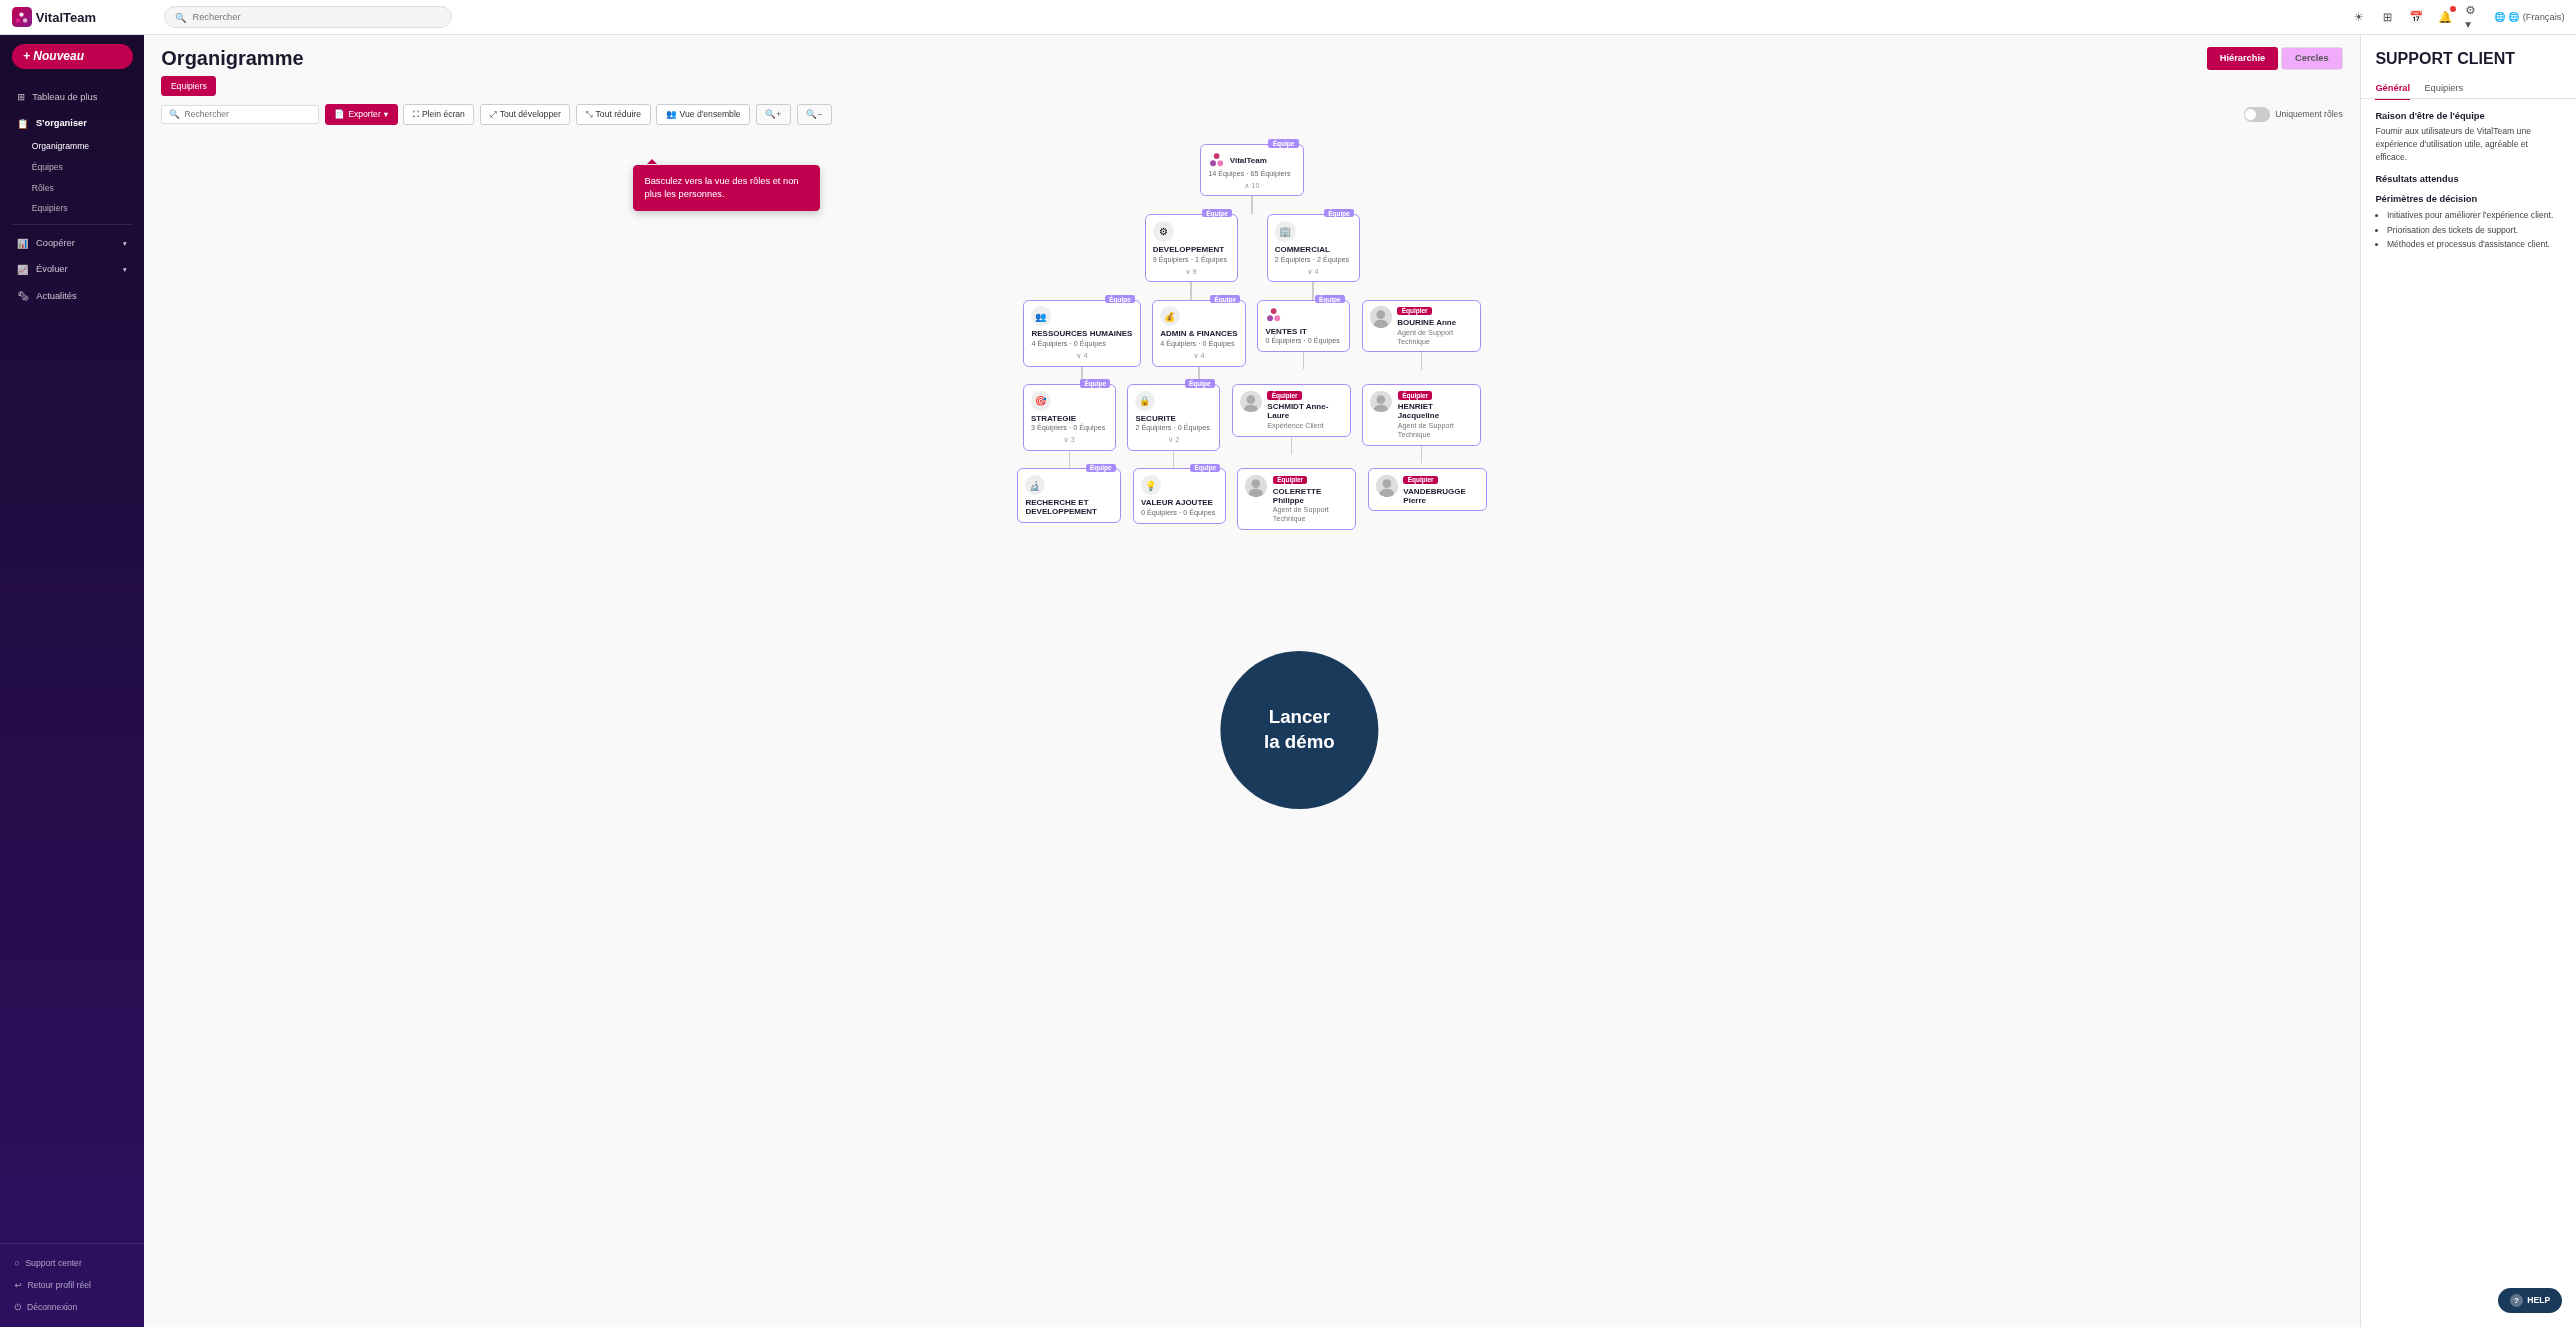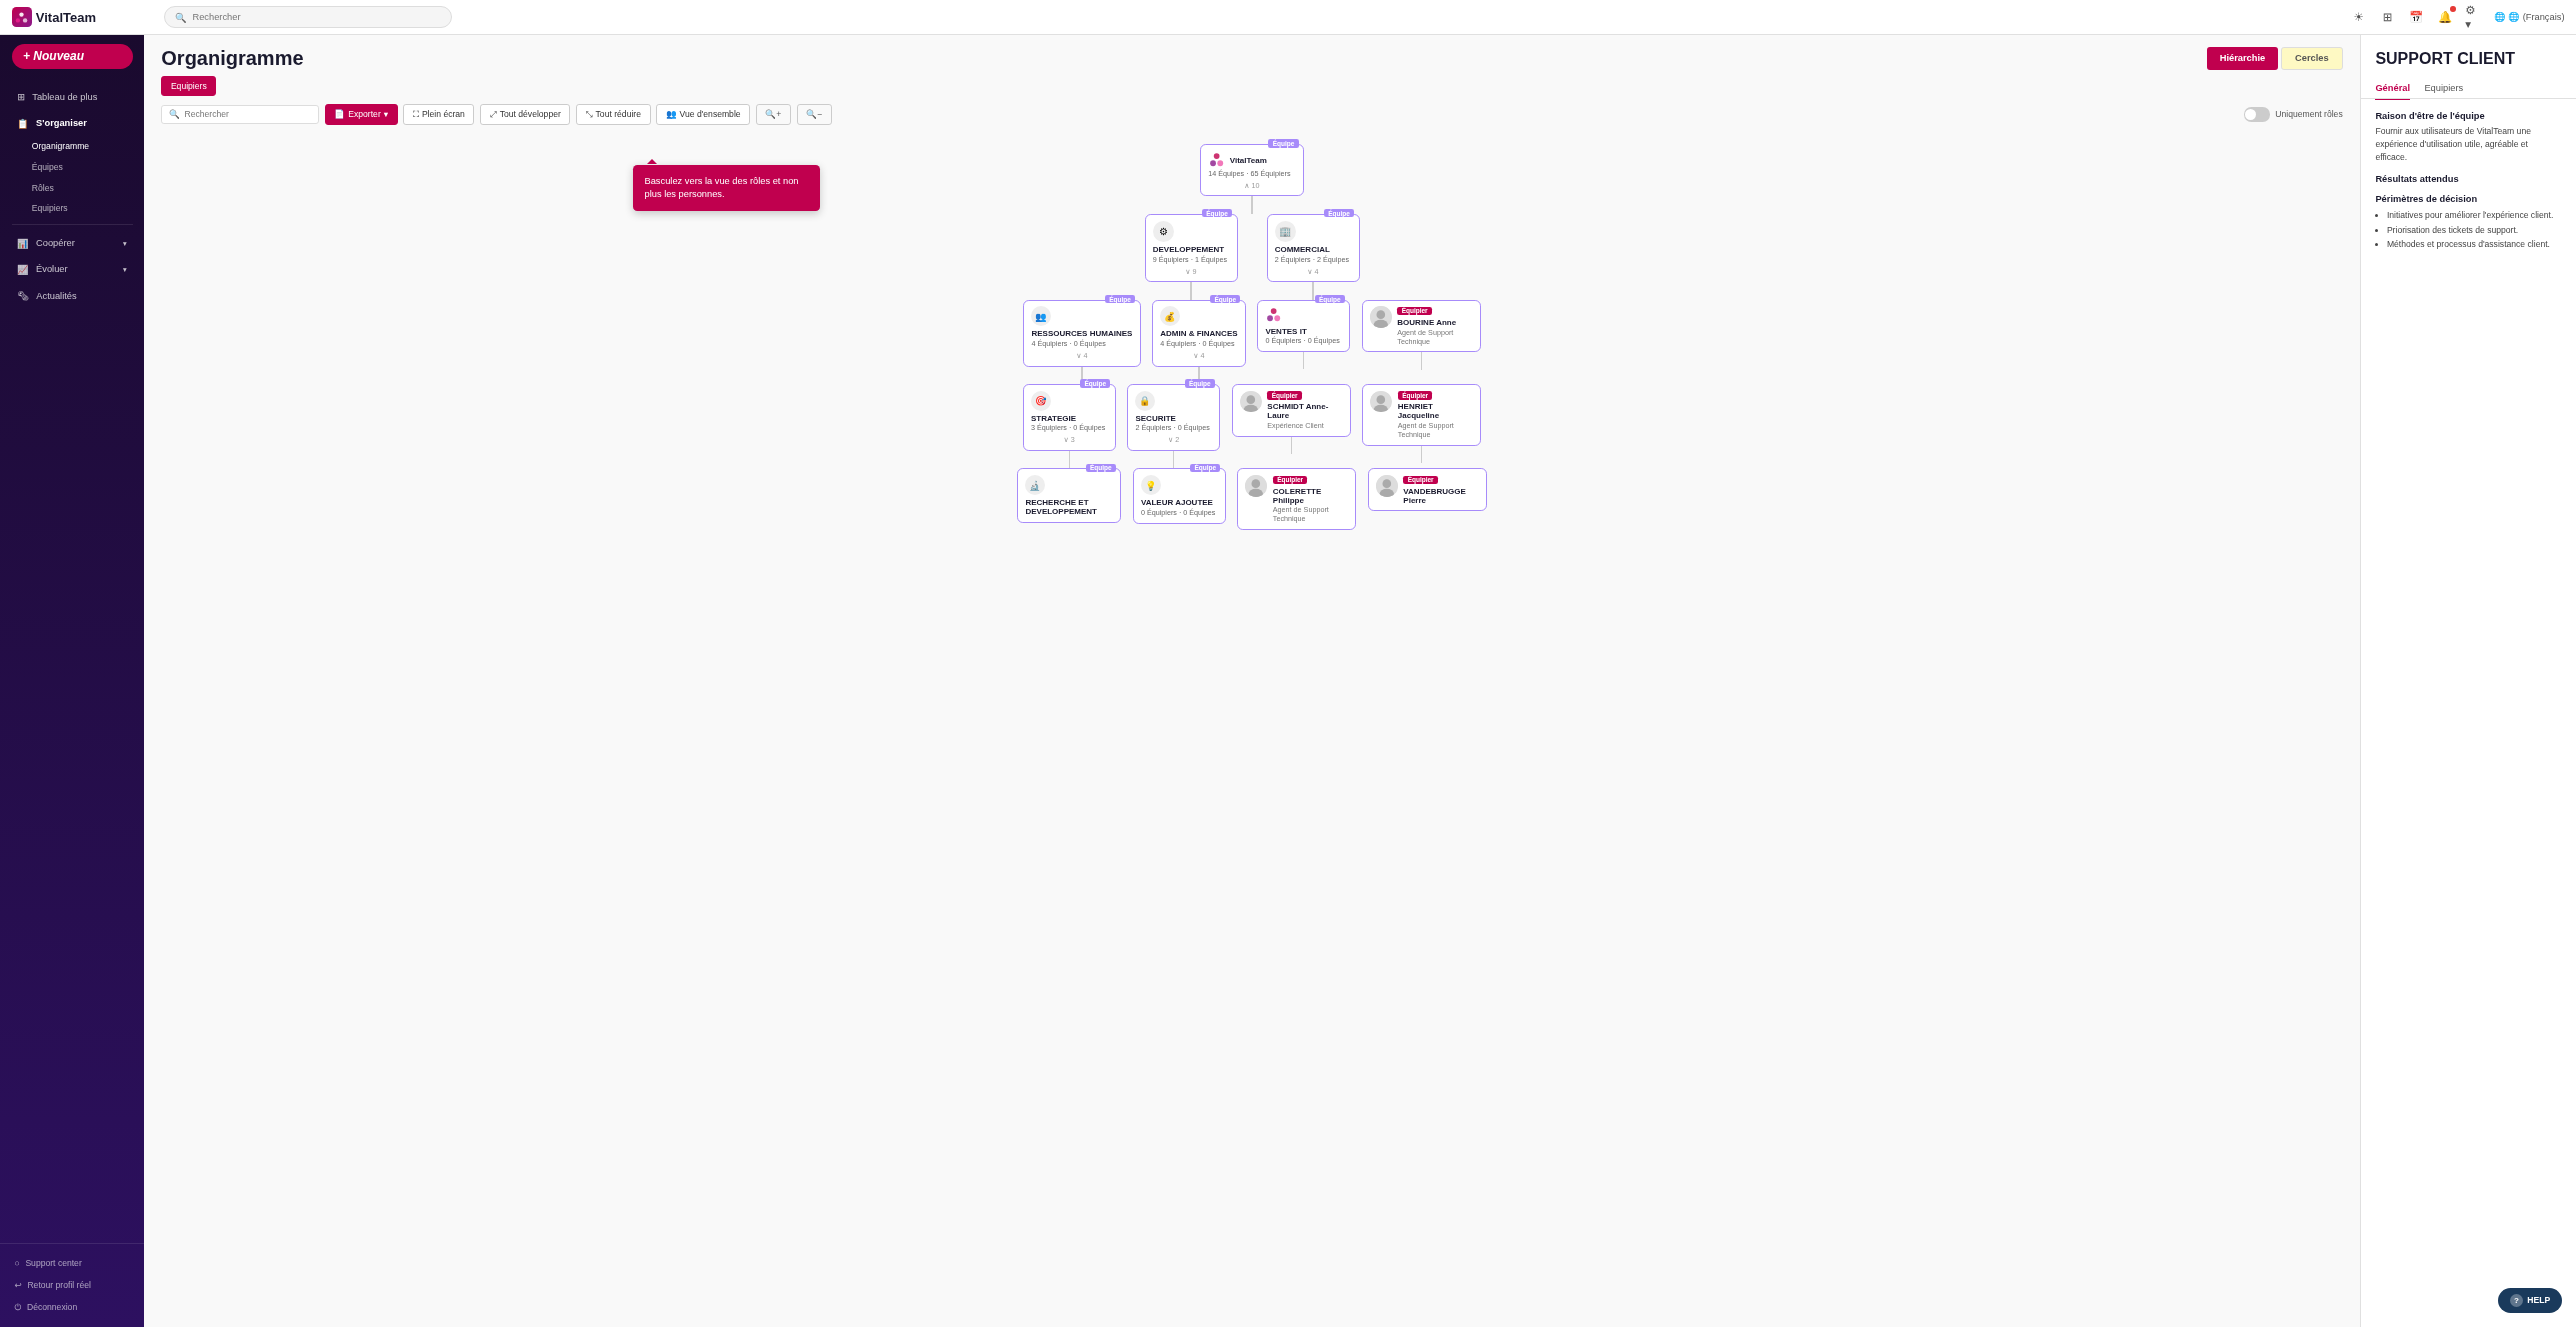--- a/index.html
+++ b/index.html
@@ -181,21 +181,21 @@
     }
     .view-btn {
       padding: 5.8px 13px;
       border: none; border-radius: 2.9px;
       font-size: 9.3px; font-weight: 600; cursor: pointer;
     }
     .view-btn.active {
       background: #c0004e; color: #fff;
     }
     .view-btn.inactive {
-      background: #fef9c3; color: #555;
+      background: #f0abfc; color: #555;
       border: 0.7px solid #ddd;
     }
     .org-toolbar {
       padding: 7.2px 17.3px;
       display: flex; align-items: center; gap: 5.8px;
       flex-shrink: 0;
     }
     .toolbar-btn {
       padding: 4.3px 8.6px;
       border: 0.7px solid #c0004e;
@@ -557,20 +557,25 @@
           <span class="toggle-label">Uniquement rôles</span>
         </div>
       </div>
 
       <div class="tooltip-popup">
         <span>Basculez vers la vue des rôles et non plus les personnes.</span>
       </div>
 
       <div class="org-canvas" style="position:relative;">
 
+        <div class="demo-overlay">
+          <div class="demo-text">
+            <span>Lancer</span><br><span>la démo</span>
+          </div>
+        </div>
 
         <div class="org-tree">
 
           <div class="tree-col">
             <div class="org-node" style="min-width:104px;">
               <span class="node-badge">Équipe</span>
               <div style="display:flex;align-items:center;gap:4.3px;">
                 <div style="width:17.3px;height:17.3px;">
                   <svg width="17.3" height="17.3" viewBox="0 0 24 24">
                     <circle cx="12" cy="7" r="4" fill="#c0004e" opacity="0.8"></circle>

